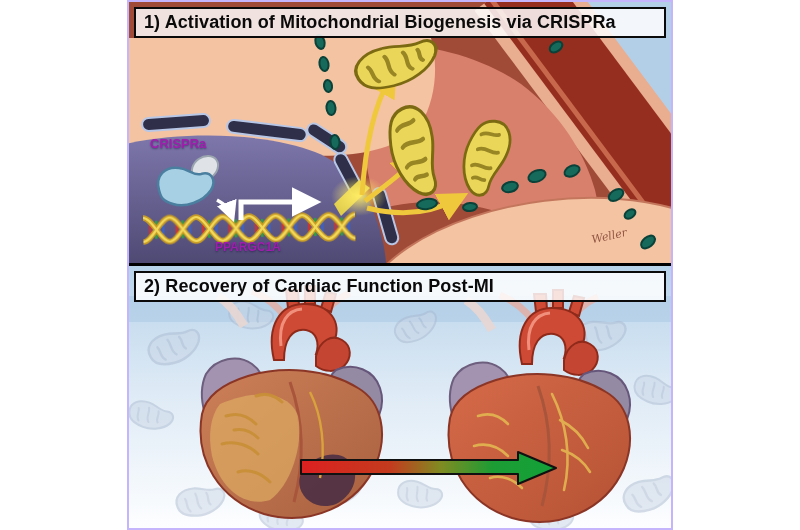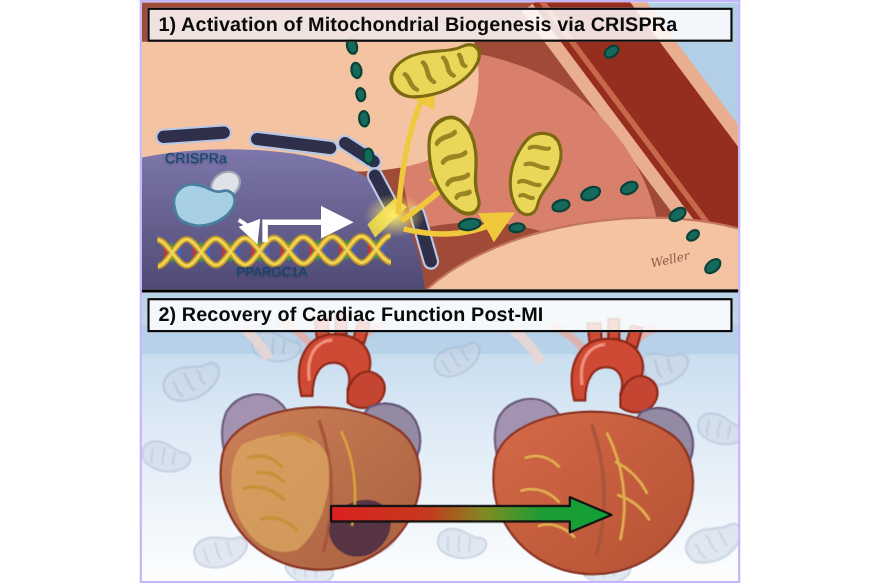--- a/index.html
+++ b/index.html
@@ -19,21 +19,21 @@
   .title-box{
     position:absolute;left:5px;right:5px;top:5px;height:27px;
     background:rgba(255,255,255,0.84);
     border:2px solid #0a0a0a;
     display:flex;align-items:center;
     padding-left:8px;
     font-weight:bold;font-size:18px;color:#0a0a0a;letter-spacing:0.1px;
     white-space:nowrap;
   }
   .lbl{
-    position:absolute;color:#0c4a6e;font-weight:normal;
+    position:absolute;color:#a21caf;font-weight:bold;
     text-shadow:0 1px 2px rgba(20,20,60,0.55);
   }
   .lbl-crispra{left:21px;top:134px;font-size:13px;}
   .lbl-gene{left:86px;top:238px;width:112px;text-align:left;font-size:12px;}
   .signature{
     position:absolute;left:462px;top:224px;width:70px;
     font-family:"DejaVu Serif",serif;font-style:italic;font-size:11px;
     color:#7a3a2c;opacity:0.8;transform:rotate(-12deg);
   }
   

